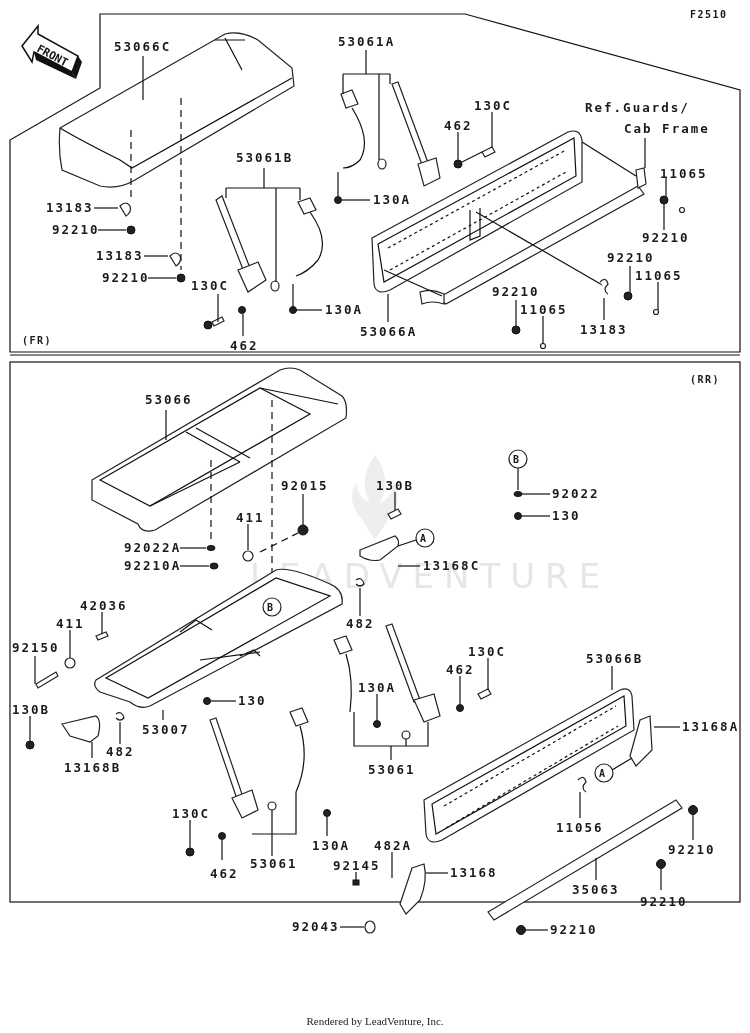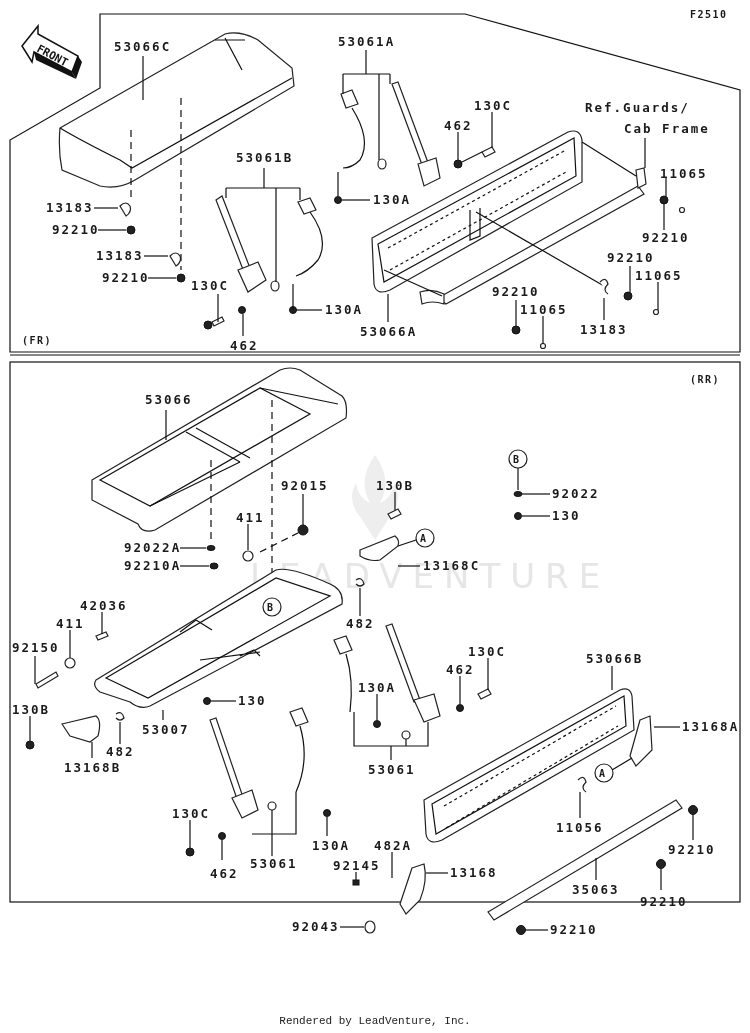--- a/index.html
+++ b/index.html
@@ -7,21 +7,21 @@
          font-family:"DejaVu Sans Mono","Liberation Mono",monospace; color:#111; }
   svg.diagram { position:absolute; left:0; top:0; width:750px; height:1033px; }
   .lbl { font-family:"DejaVu Sans Mono","Liberation Mono",monospace; font-size:12.5px;
          font-weight:bold; letter-spacing:2px; fill:#1a1a1a; }
   .lbl-sm { font-size:10px; letter-spacing:1.5px; }
   .ln { stroke:#111; stroke-width:1.2; fill:none; }
   .part { stroke:#222; stroke-width:1.2; fill:#fff; }
   .dash { stroke:#111; stroke-width:1.2; stroke-dasharray:7 5; fill:none; }
   .hw { fill:#222; stroke:#111; stroke-width:1; }
   .footer { position:absolute; left:0; width:750px; top:1015px; text-align:center;
-            font-family:Liberation Mono, monospace; font-size:11px; color:#222; }
+            font-family:Liberation Serif, serif; font-size:11px; color:#222; }
   .wm { font-family:"DejaVu Sans","Liberation Sans",sans-serif; font-size:34px; letter-spacing:10px;
         fill:#e6e6e6; }
 </style>
 </head>
 <body>
 
 <svg class="diagram" viewBox="0 0 750 1033" xmlns="http://www.w3.org/2000/svg">
 
   <g>
     <path d="M375 455 q-18 25 -5 48 q-12 -5 -14 -20 q-10 18 5 35 l14 22 l14 -22 q15 -17 5 -35 q-2 15 -14 20 q13 -23 -5 -48z" fill="#eeeeee"></path>

